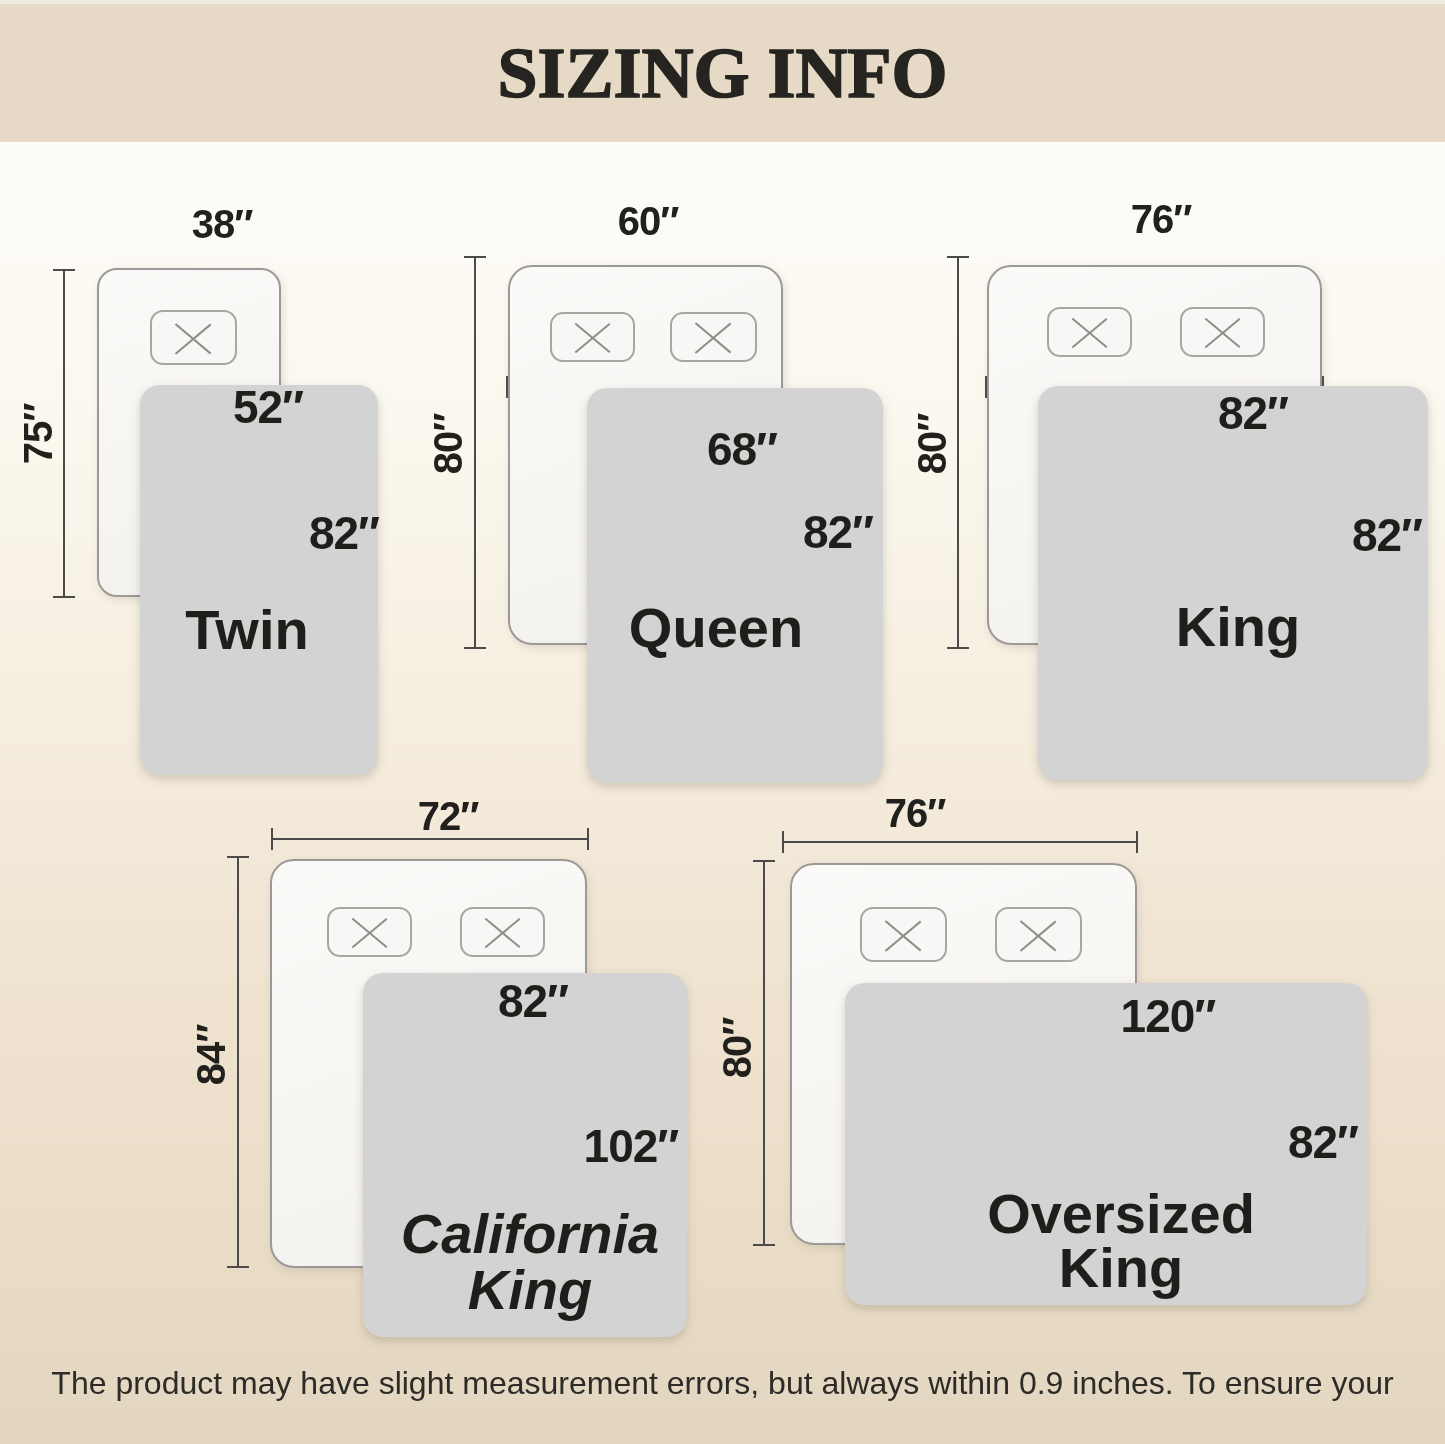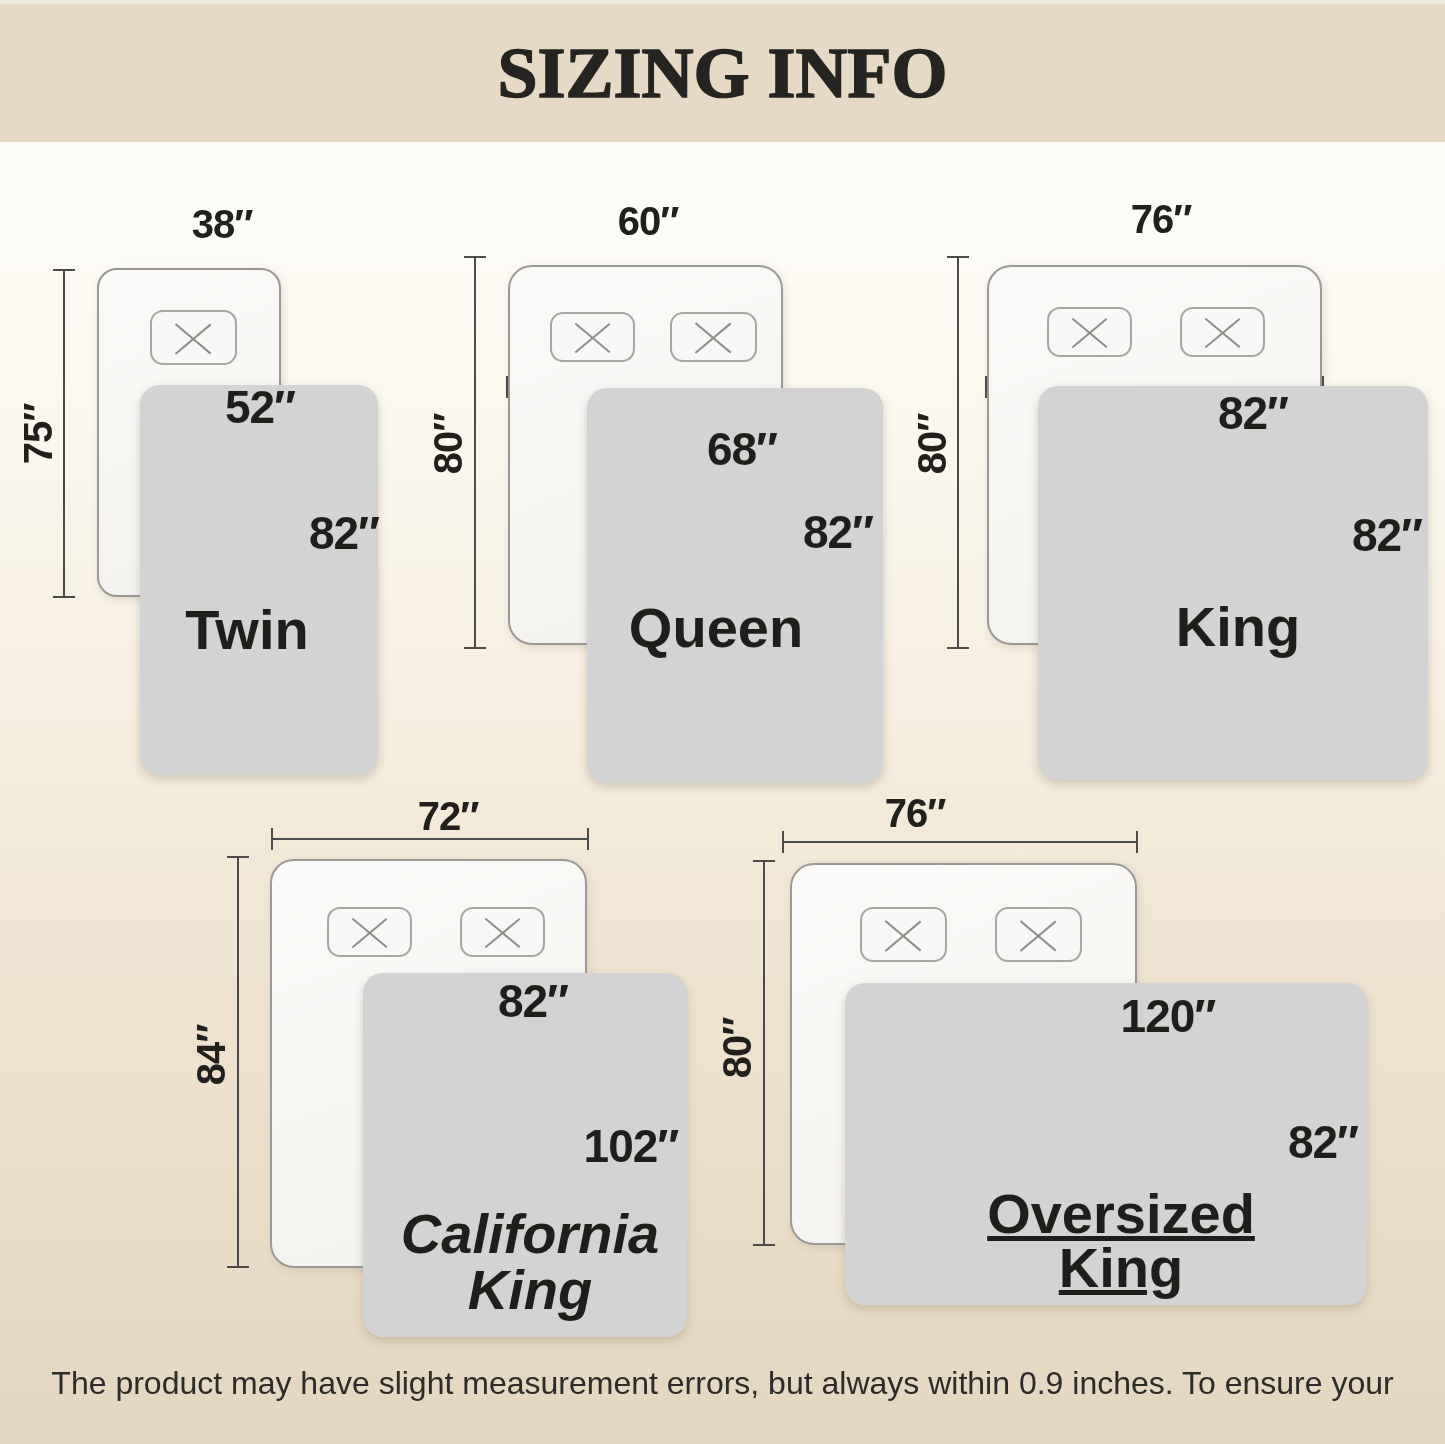--- a/index.html
+++ b/index.html
@@ -38,21 +38,21 @@
   .vdim::before{top:-1px;} .vdim::after{bottom:-1px;}
 
   .dim-num{position:absolute; font-weight:700; font-size:40px; color:#21201c;
            letter-spacing:-1px; transform:translate(-50%,-50%); white-space:nowrap;}
   .dim-num.rot{transform:translate(-50%,-50%) rotate(-90deg);}
   .blk-num{position:absolute; font-weight:700; font-size:46px; color:#1f1e1b;
            letter-spacing:-1px; transform:translate(-50%,-50%); white-space:nowrap;}
   .blk-name{position:absolute; font-weight:700; font-size:56px; color:#1f1e1b;
             transform:translate(-50%,-50%); white-space:nowrap; text-align:center;}
   .blk-name.two-line{line-height:56px;}
-  .blk-name.two-line.ok{line-height:54px;text-decoration:underline;}
+  .blk-name.two-line.ok{line-height:54px;}
 
   
   .disclaimer{position:absolute; left:0; top:1363px; width:100%; text-align:center;
               font-size:32px; line-height:41px; color:#2c2b27;}
 </style>
 </head>
 <body>
 
 <div class="canvas">
 
@@ -65,21 +65,21 @@
 
     <div>
       <div class="hdim" style="left:103px; top:243px; width:173px;"></div>
       <div class="dim-num" style="left:192px; top:82px;margin-left:30px;">38″</div>
       <div class="vdim" style="left:63px; top:128px; height:327px;"></div>
       <div class="dim-num rot" style="left:38px; top:292px;">75″</div>
       <div class="bed" style="left:97px; top:126px; width:184px; height:329px; border-radius:20px;">
         <div class="pillow" style="left:51px; top:40px; width:87px; height:55px;"></div>
       </div>
       <div class="blanket" style="left:140px; top:243px; width:238px; height:390px;"></div>
-      <div class="blk-num" style="left:260px; top:265px;">52″</div>
+      <div class="blk-num" style="left:268px; top:265px;">52″</div>
       <div class="blk-num" style="left:344px; top:391px;">82″</div>
       <div class="blk-name" style="left:247px; top:487px;">Twin</div>
     </div>
 
     <div>
       <div class="hdim" style="left:507px; top:244px; width:275px;"></div>
       <div class="dim-num" style="left:648px; top:79px;">60″</div>
       <div class="vdim" style="left:474px; top:115px; height:391px;"></div>
       <div class="dim-num rot" style="left:448px; top:302px;">80″</div>
       <div class="bed" style="left:508px; top:123px; width:275px; height:380px;">

